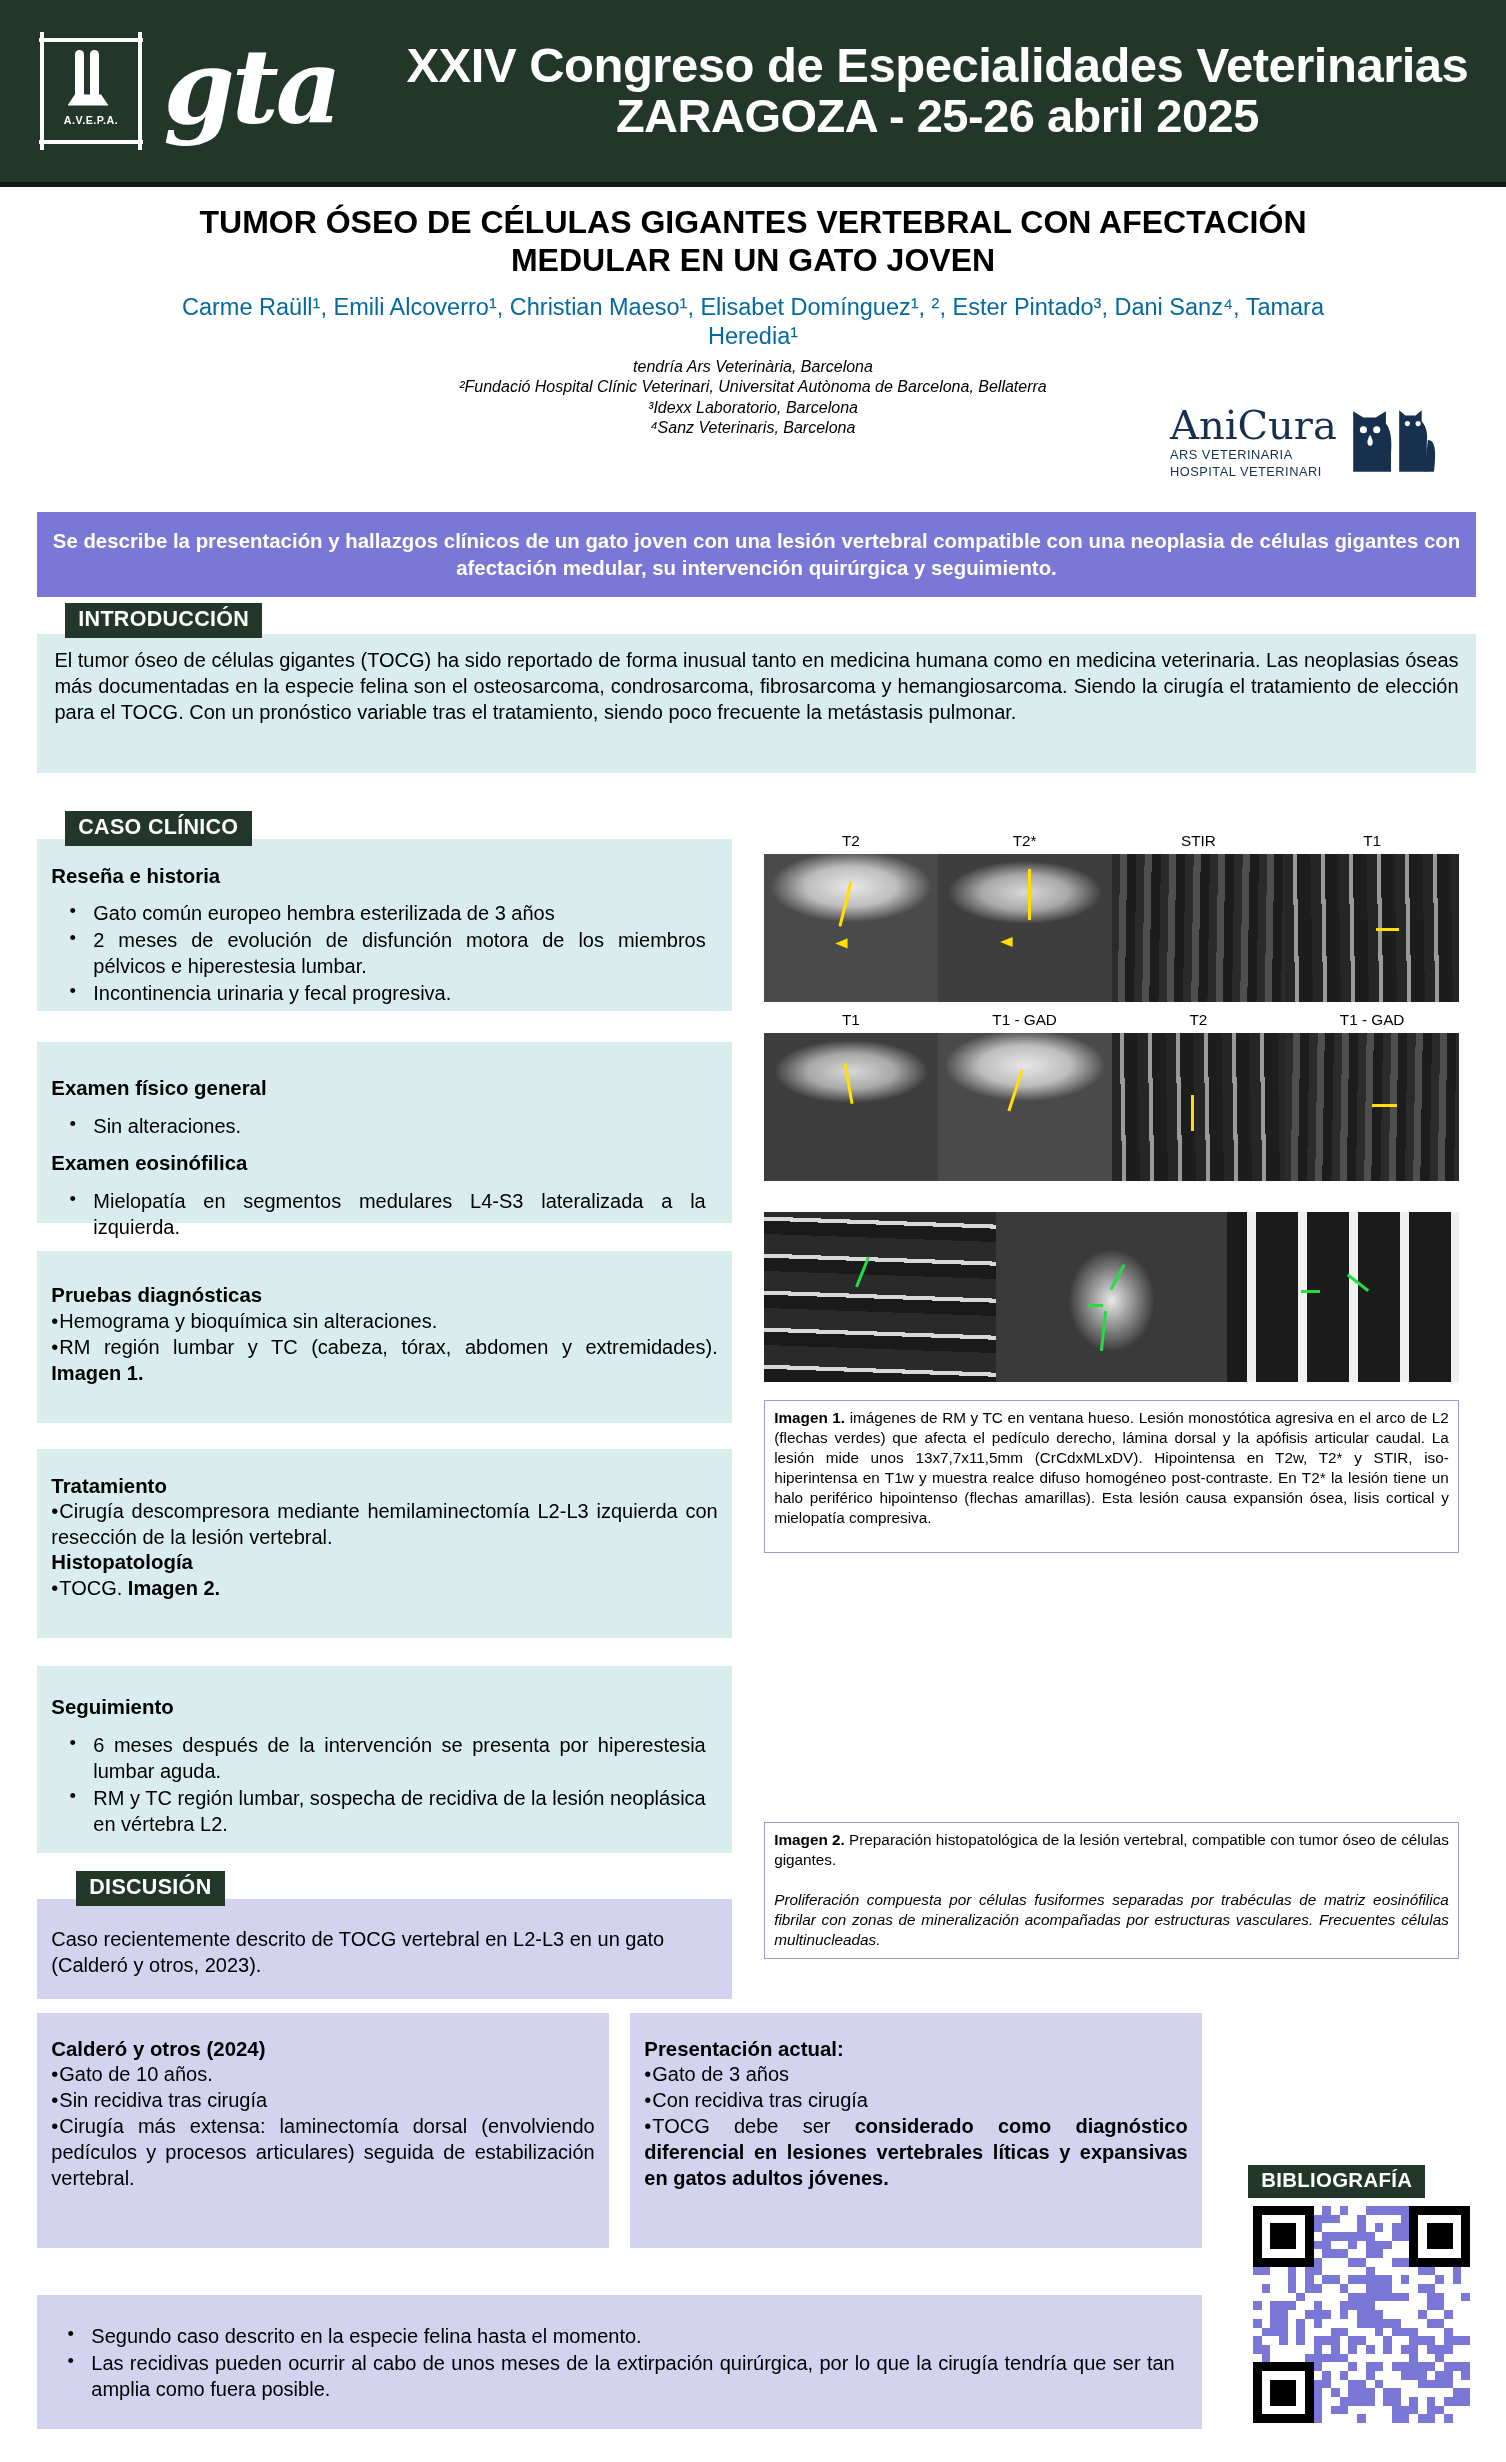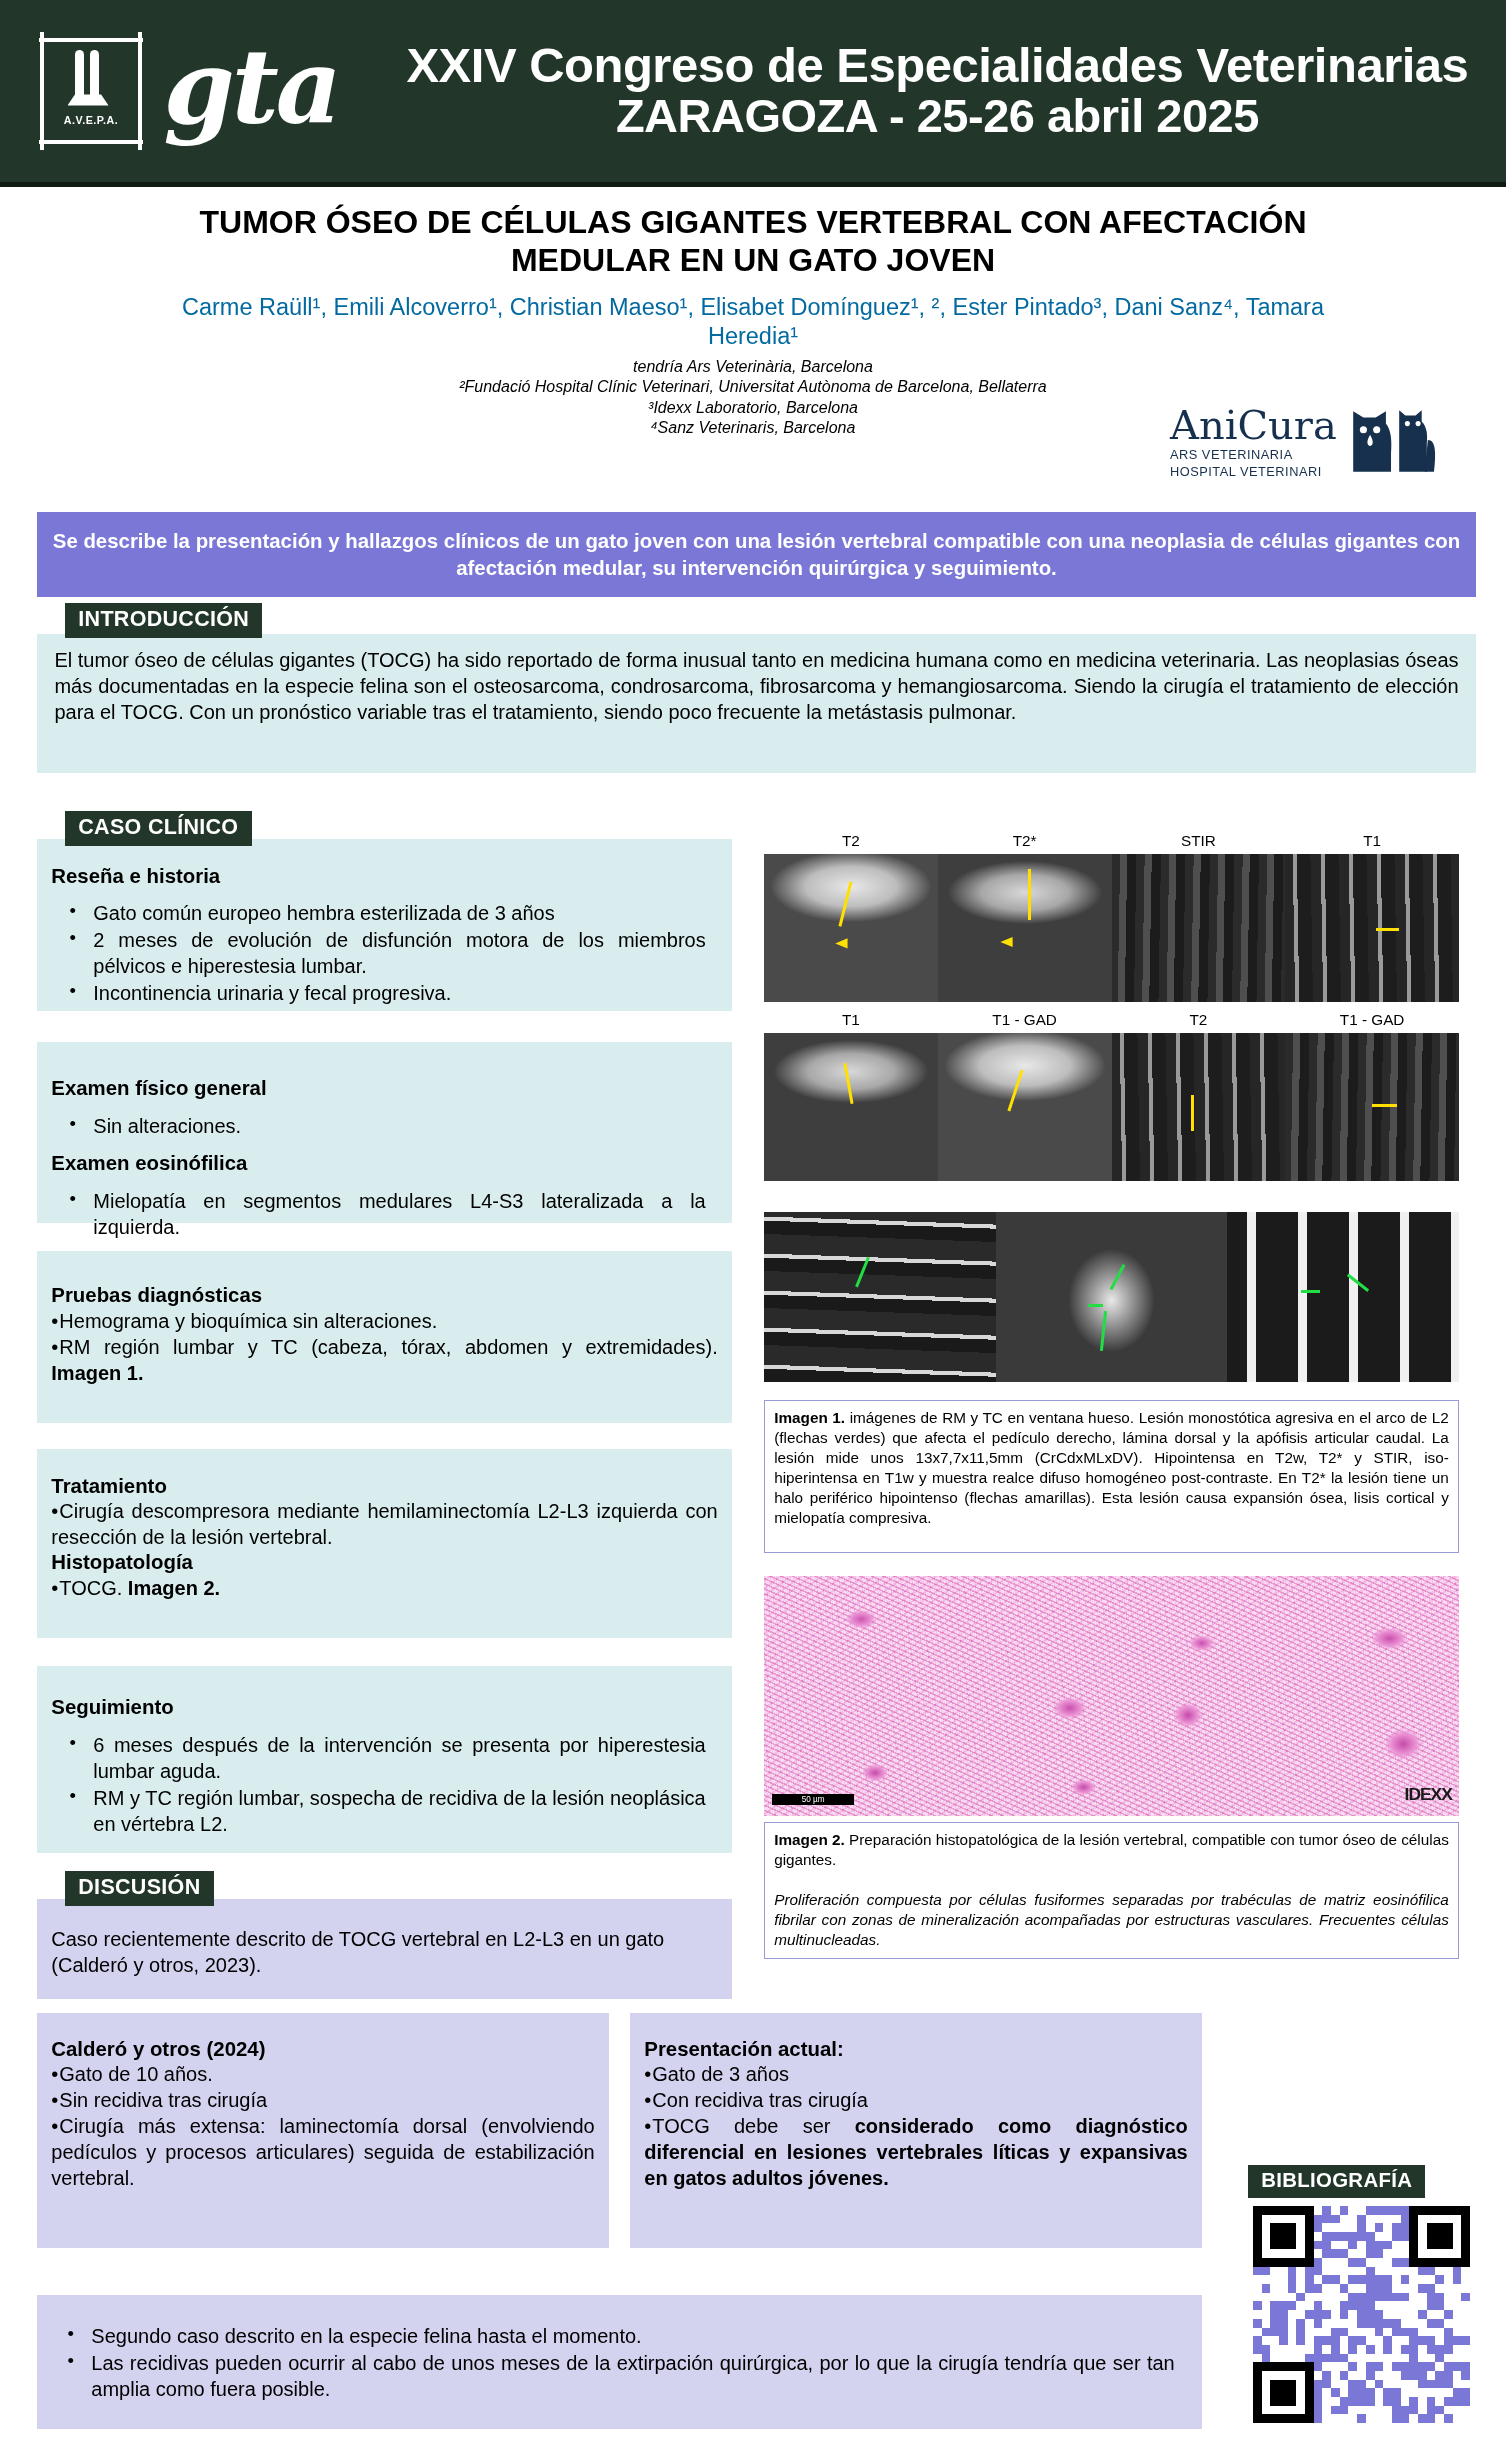--- a/index.html
+++ b/index.html
@@ -441,21 +441,21 @@
   <div class="panel-blue" style="left:37px; top:1666px; width:695px; height:187px;">
     <div style="padding:29px 14.3px 0 14.3px;">
       <div class="h-sub">Seguimiento</div>
       <ul class="bul">
         <li>6 meses después de la intervención se presenta por hiperestesia lumbar aguda.</li>
         <li>RM y TC región lumbar, sospecha de recidiva de la lesión neoplásica en vértebra L2.</li>
       </ul>
     </div>
   </div>
 
-  <div class="tag" style="left:65px; top:1871px;">DISCUSIÓN</div>
+  <div class="tag" style="left:76px; top:1871px;">DISCUSIÓN</div>
   <div class="panel-lav" style="left:37px; top:1899px; width:695px; height:100px;">
     <div class="body-text nojust" style="padding:26.6px 14.3px 0 14.3px;">Caso recientemente descrito de TOCG vertebral en L2-L3 en un gato (Calderó y otros, 2023).</div>
   </div>
 
   <div class="img-label-row" style="left:764px; top:832px; width:695px;">
     <span>T2</span>
     <span>T2*</span>
     <span>STIR</span>
     <span>T1</span>
   </div>
@@ -509,24 +509,20 @@
     <div class="mri-cell ct-c">
       <div class="arrow-g" style="left:56%; top:34%; width:2.6px; height:25.5px; transform:rotate(128deg);"></div>
       <div class="arrow-g" style="left:32%; top:46%; width:18.4px; height:3.1px;"></div>
     </div>
   </div>
 
   <div class="caption-box" style="left:764px; top:1400px; width:695px; height:153px;">
     <div class="caption-text"><b>Imagen 1.</b><span> imágenes de RM y TC en ventana hueso. Lesión monostótica agresiva en el arco de L2  (flechas verdes) que afecta el pedículo derecho, lámina dorsal y la apófisis articular caudal. La lesión mide unos 13x7,7x11,5mm (CrCdxMLxDV). Hipointensa en T2w, T2* y STIR, iso-hiperintensa en T1w y muestra realce difuso homogéneo post-contraste. En T2* la lesión tiene un halo periférico hipointenso (flechas amarillas). Esta lesión causa expansión ósea, lisis cortical y mielopatía compresiva.</span></div>
   </div>
 
-  <div class="histo" style="left:764px; top:1576px; width:695px; height:240px;">
-    <div class="scalebar" style="left:8.2px; bottom:11.2px; width:82px; height:11.2px;">50 µm</div>
-    <div class="idexx-mark" style="right:7.2px; bottom:11.2px;">IDEXX</div>
-  </div>
 
   <div class="caption-box" style="left:764px; top:1822px; width:695px; height:137px;">
     <div class="caption-text"><b>Imagen 2.</b><span> Preparación histopatológica de la lesión vertebral, compatible con tumor óseo de células gigantes.</span></div>
     <div class="caption-text ital" style="margin-top:20.4px;">Proliferación compuesta por células fusiformes separadas por trabéculas de matriz eosinófilica fibrilar con zonas de mineralización acompañadas por estructuras vasculares. Frecuentes células multinucleadas.</div>
   </div>
 
   <div class="panel-lav" style="left:37px; top:2013px; width:572px; height:235px;">
     <div style="padding:23.5px 14.3px 0 14.3px;">
       <div class="h-sub">Calderó y otros (2024)</div>
       <div class="tight-bullet">Gato de 10 años.</div>

